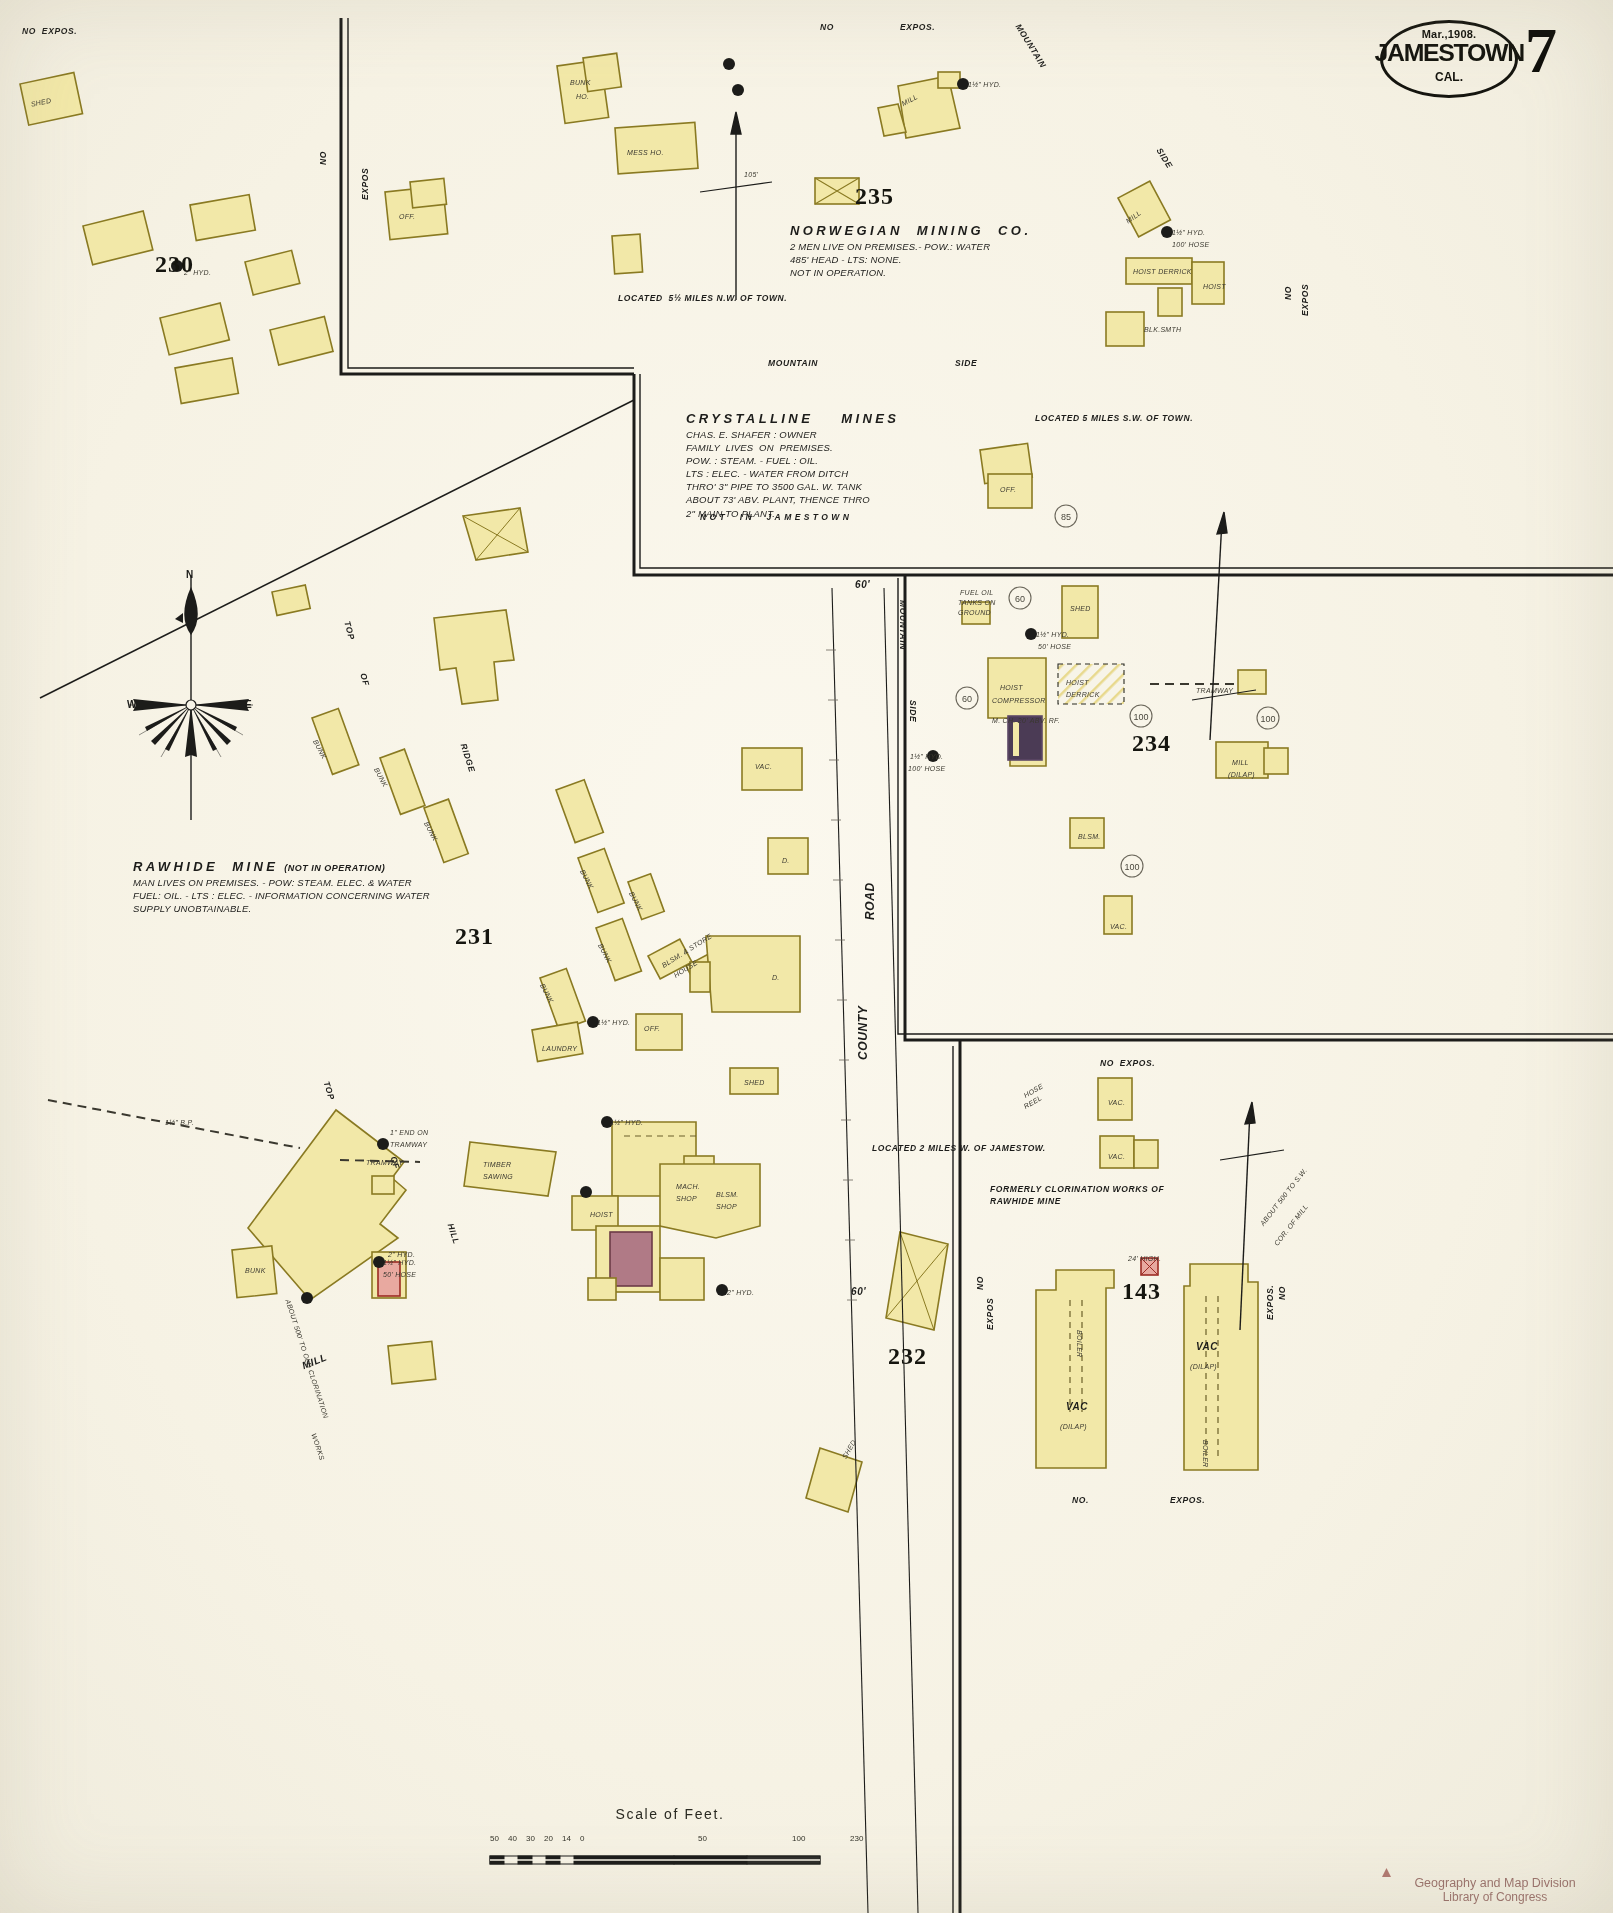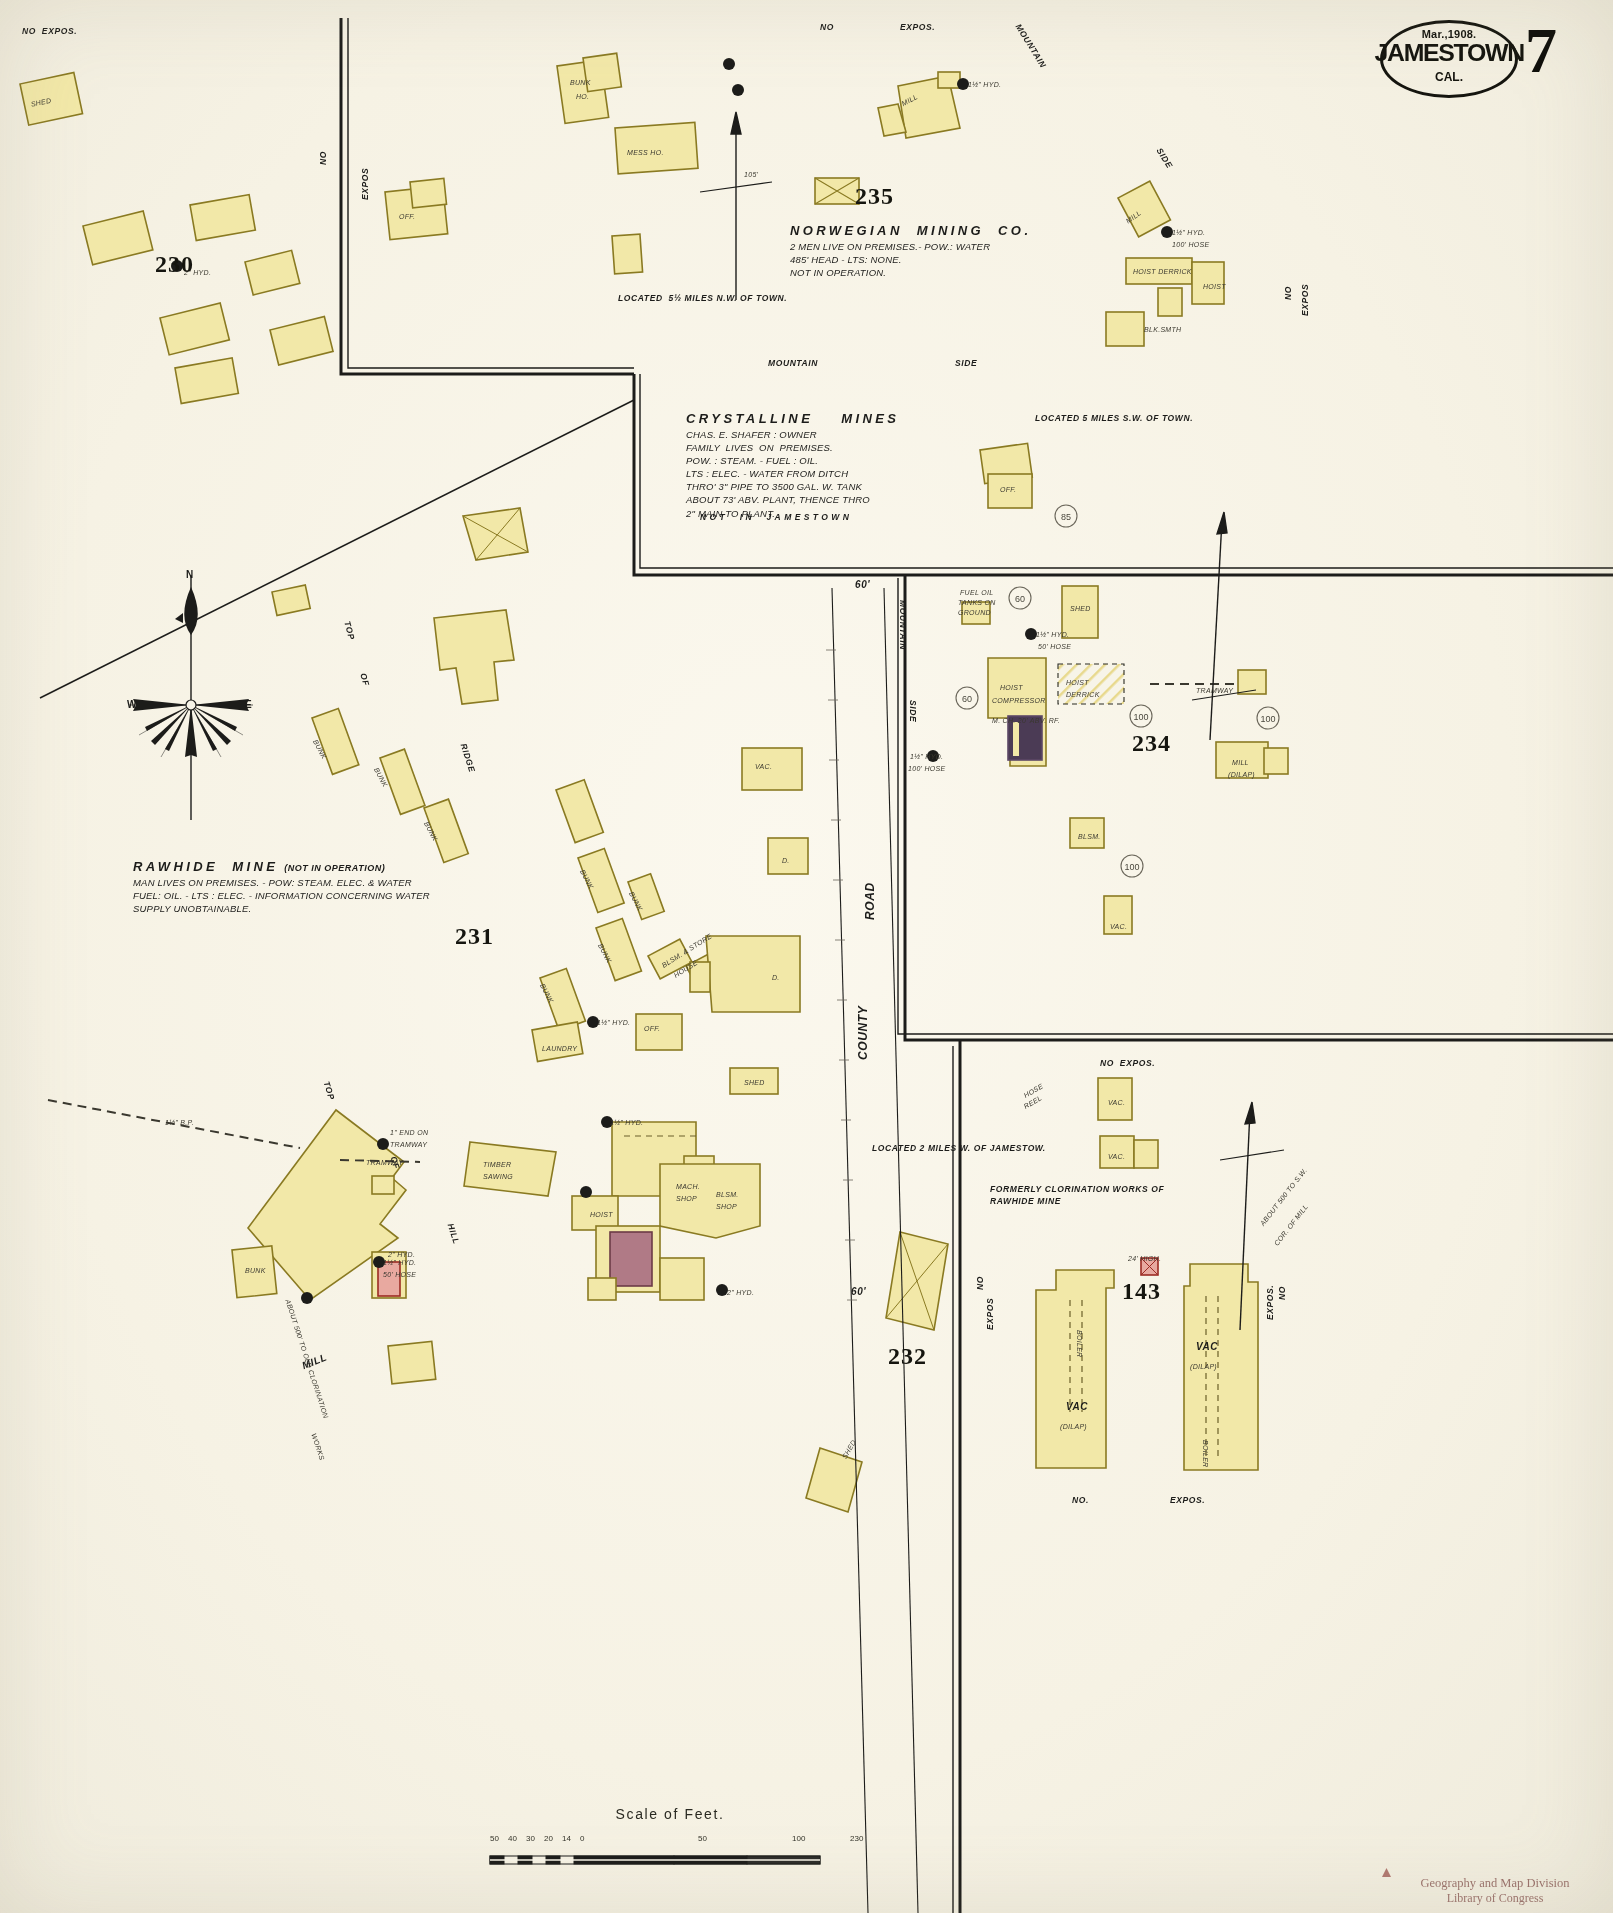--- a/index.html
+++ b/index.html
@@ -43,21 +43,21 @@
      color:#0e0e0a;letter-spacing:-2px;}
 
   
   #scalewrap{position:absolute;left:520px;top:1806px;width:300px;}
   #scaletitle{position:absolute;left:0;right:0;top:0;text-align:center;
      font:400 14px "Liberation Sans",sans-serif;color:#2a2a22;letter-spacing:1.6px;}
   .sctick{position:absolute;font:400 8px "Liberation Sans",sans-serif;color:#33332a;}
 
   
   #loc{position:absolute;left:1390px;top:1876px;width:210px;text-align:center;
-     color:#7e4a46;font-family:Liberation Serif, serif;opacity:.75;}
+     color:#7e4a46;font-family:Liberation Sans, sans-serif;opacity:.75;}
   #loc .a{font-size:12.5px;} #loc .b{font-size:12px;}
   #locmark{position:absolute;left:1382px;top:1868px;width:9px;height:9px;
      background:#8d3b36;clip-path:polygon(50% 0,100% 100%,0 100%);opacity:.65;}
 </style>
 </head>
 <body>
 
 <div id="sheet">
   <div id="paper"></div>
 

